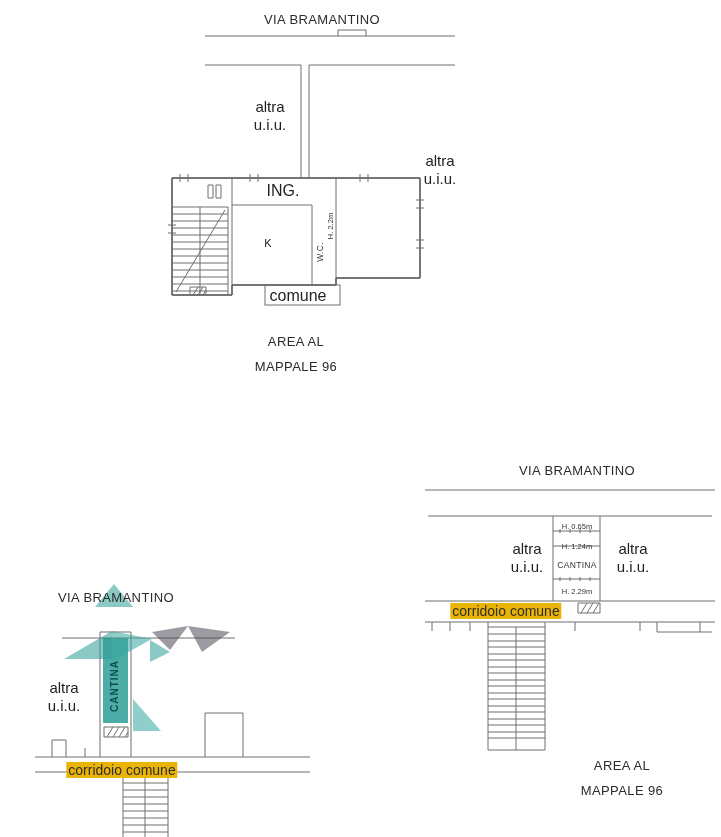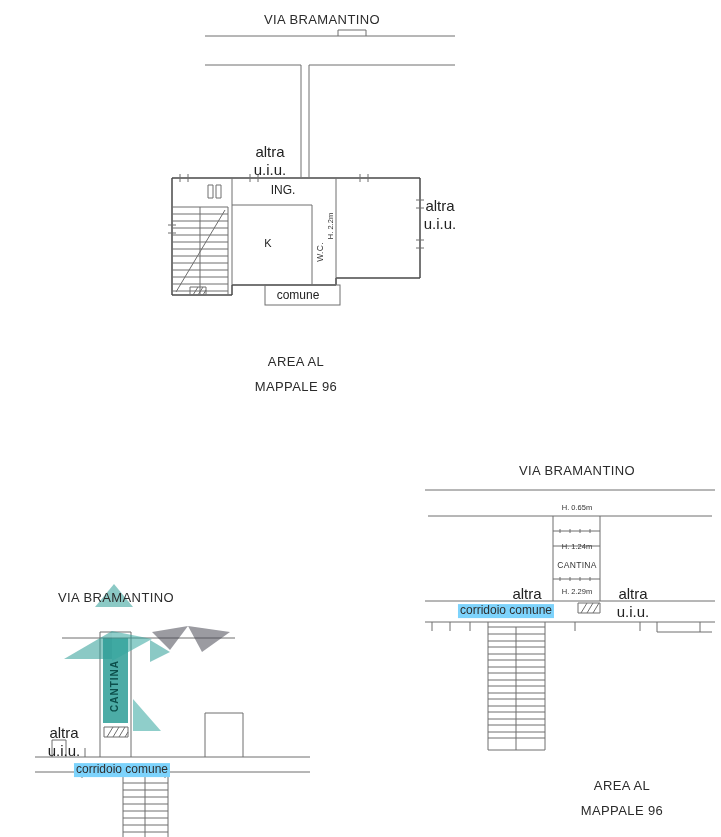--- a/index.html
+++ b/index.html
@@ -8,27 +8,27 @@
     overflow:hidden;font-family:Liberation Sans, sans-serif;
   }
   svg.linework{position:absolute;left:0;top:0;z-index:1;}
   svg.watermark{position:absolute;left:0;top:0;z-index:3;pointer-events:none;}
   .lbl{
     position:absolute;z-index:4;transform:translate(-50%,-50%);
     white-space:nowrap;color:#333;line-height:1.15;
   }
   .lbl.v{transform:translate(-50%,-50%) rotate(-90deg);}
   .title{font-size:13px;letter-spacing:.4px;color:#2b2b2b;}
-  .big{font-size:15px;color:#222;line-height:18px;text-align:center;margin-top:45px;}
-  .room{font-size:12px;color:#222;}
+  .big{font-size:15px;color:#222;line-height:18px;text-align:center;}
+  .room{font-size:16px;color:#222;}
   .room-k{font-size:11px;color:#222;}
   .tiny{font-size:7.5px;color:#333;}
   .mid{font-size:8.5px;color:#333;letter-spacing:.3px;}
-  .corr{font-size:12px;color:#2f2f2f;background:#7dd3fc;padding:0 2px;}
-  .area{font-size:13px;letter-spacing:.4px;color:#2b2b2b;margin-top:20px;}
+  .corr{font-size:14px;color:#2f2f2f;background:#eab308;padding:0 2px;}
+  .area{font-size:13px;letter-spacing:.4px;color:#2b2b2b;}
   .cantina{font-size:10px;letter-spacing:1px;color:#0c4f4b;font-weight:bold;}
 </style>
 </head>
 <body>
 
 <div class="canvas">
 
   <svg class="linework" width="721" height="837" viewBox="0 0 721 837">
 
     <g stroke="#6e6e6e" fill="none" stroke-width="1">
@@ -110,21 +110,21 @@
 
   <div class="lbl title" style="left:116px;top:598px">VIA BRAMANTINO</div>
   <div class="lbl big" style="left:64px;top:697px">
     <div>altra</div>
     <div>u.i.u.</div>
   </div>
   <div class="lbl cantina v" style="left:115px;top:686px">CANTINA</div>
   <div class="lbl corr" style="left:122px;top:770px">corridoio comune</div>
 
   <div class="lbl title" style="left:577px;top:471px">VIA BRAMANTINO</div>
-  <div class="lbl tiny" style="left:577px;top:508px">H. 0.65m</div>
+  <div class="lbl tiny" style="left:577px;top:527px">H. 0.65m</div>
   <div class="lbl tiny" style="left:577px;top:547px">H. 1.24m</div>
   <div class="lbl mid" style="left:577px;top:566px">CANTINA</div>
   <div class="lbl tiny" style="left:577px;top:592px">H. 2.29m</div>
   <div class="lbl big" style="left:527px;top:558px">
     <div>altra</div>
     <div>u.i.u.</div>
   </div>
   <div class="lbl big" style="left:633px;top:558px">
     <div>altra</div>
     <div>u.i.u.</div>

